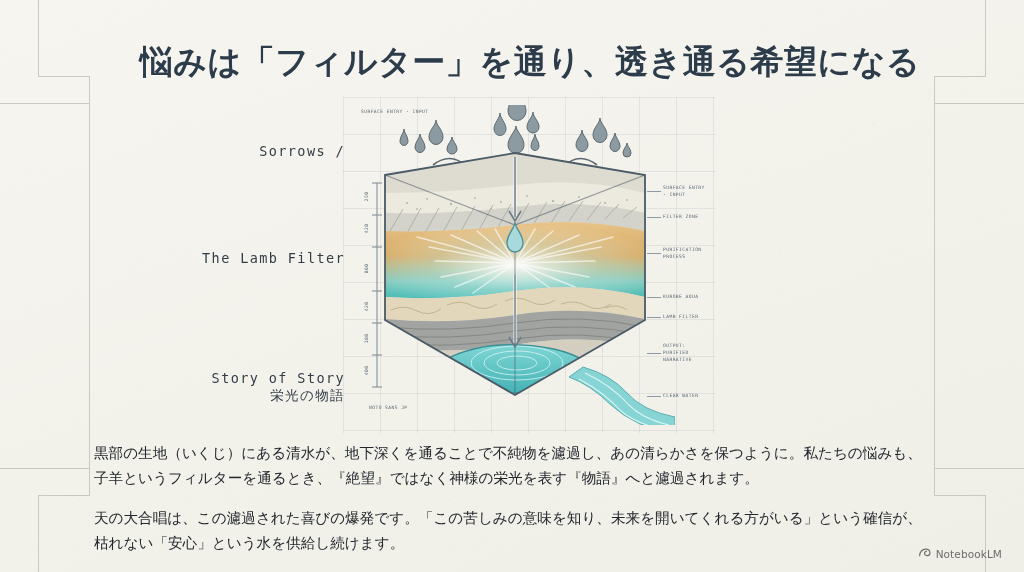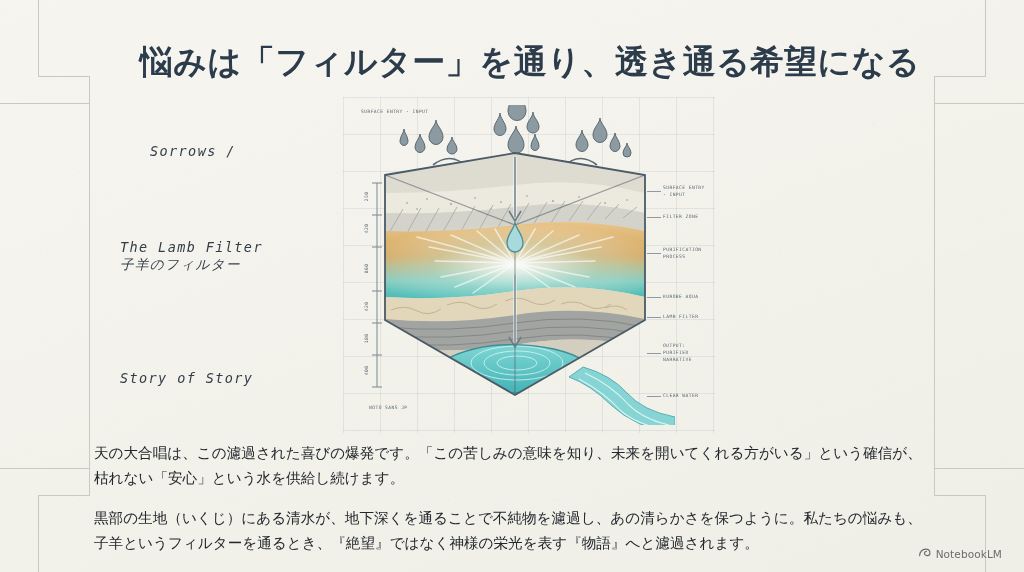--- a/index.html
+++ b/index.html
@@ -32,24 +32,23 @@
     text-align:center;
     font-family:"DejaVu Sans","Liberation Sans",sans-serif;
     font-size:33px; font-weight:bold; letter-spacing:.5px;
     color:#2d3c4a;
     text-shadow:0 1px 0 rgba(255,255,255,.6);
     padding-left:36px;
   }
 
   
   .callout{
-    position:absolute; text-align:left;
+    position:absolute; text-align:right;
     color:#323d47;
     line-height:1.25;
-    font-style:italic;
   }
   .callout .en{
     font-family:"DejaVu Sans Mono","Liberation Mono",monospace;
     font-size:13.5px; letter-spacing:1.4px; display:block;
   }
   .callout .jp{
     font-family:"DejaVu Sans","Liberation Sans",sans-serif;
     font-size:13.5px; letter-spacing:1.4px; display:block;
   }
 
@@ -119,26 +118,26 @@
   <span class="v" style="right:89px;bottom:76px;height:60px;"></span>
   <span class="h" style="right:-10px;bottom:103px;width:100px;"></span>
   <span class="v" style="right:89px;bottom:103px;height:180px;"></span>
 </div>
 
 <div id="page-title">悩みは「フィルター」を通り、透き通る希望になる</div>
 
 <div class="callout" style="left:150px; top:143px; width:195px;">
   <span class="en">Sorrows /</span>
 </div>
-<div class="callout" style="left:120px; top:239px; width:225px;">
+<div class="callout" style="left:120px; top:250px; width:225px;">
   <span class="en">The Lamb Filter</span>
-  <span class="jp">子羊のフィルター</span>
 </div>
 <div class="callout" style="left:120px; top:370px; width:225px;">
   <span class="en">Story of Story</span>
+  <span class="jp">栄光の物語</span>
 </div>
 
 <div id="diagram">
   <div id="blueprint-grid"></div>
 
   <div class="tiny" style="left:6px; top:4px;">SURFACE ENTRY - INPUT</div>
   <div class="tiny" style="left:14px; top:300px;">NOTO SANS JP</div>
 
   <svg width="320" height="320" viewBox="0 0 320 320" style="position:absolute;left:0;top:0;">
     <defs>
@@ -345,22 +344,22 @@
   <div class="lead" style="left:292px; top:248px; width:14px;"></div>
   <div class="tiny" style="left:308px; top:238px;">OUTPUT:
 PURIFIED
 NARRATIVE</div>
 
   <div class="lead" style="left:292px; top:291px; width:14px;"></div>
   <div class="tiny" style="left:308px; top:288px;">CLEAR WATER</div>
 </div>
 
 <div id="body-copy">
+  <p>黒部の生地（いくじ）にある清水が、地下深くを通ることで不純物を濾過し、あの清らかさを保つように。私たちの悩みも、子羊というフィルターを通るとき、『絶望』ではなく神様の栄光を表す『物語』へと濾過されます。</p>
   <p>天の大合唱は、この濾過された喜びの爆発です。「この苦しみの意味を知り、未来を開いてくれる方がいる」という確信が、枯れない「安心」という水を供給し続けます。</p>
-  <p>黒部の生地（いくじ）にある清水が、地下深くを通ることで不純物を濾過し、あの清らかさを保つように。私たちの悩みも、子羊というフィルターを通るとき、『絶望』ではなく神様の栄光を表す『物語』へと濾過されます。</p>
 </div>
 
 <div id="watermark">
   <svg width="13" height="13" viewBox="0 0 24 24">
     <path d="M3,16 C3,9 8,4 14,4 C19,4 22,7 22,11 C22,14 20,16 17,16 C14,16 12,14 12,11.5 C12,9.5 13.5,8 15.5,8" fill="none" stroke="#6d6d6d" stroke-width="2.1" stroke-linecap="round"></path>
   </svg>
   <span>NotebookLM</span>
 </div>
 
 </body></html>

